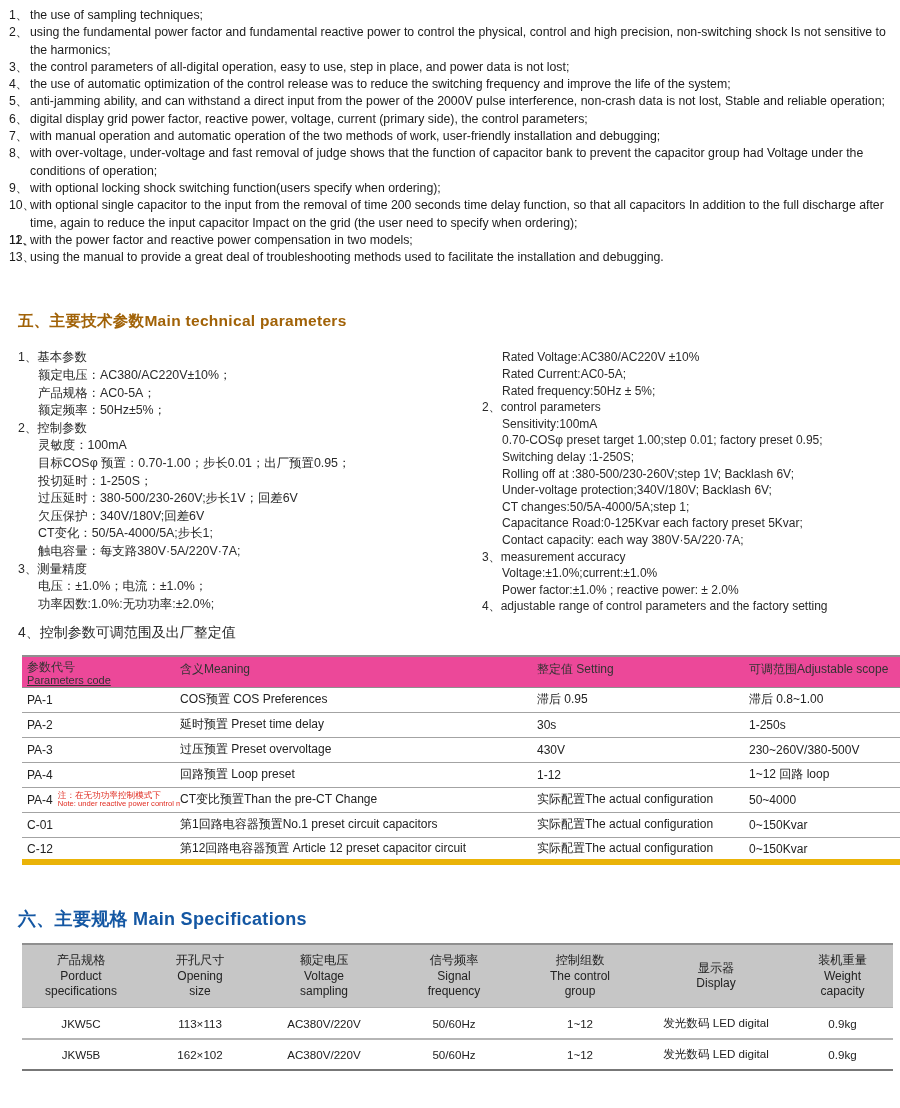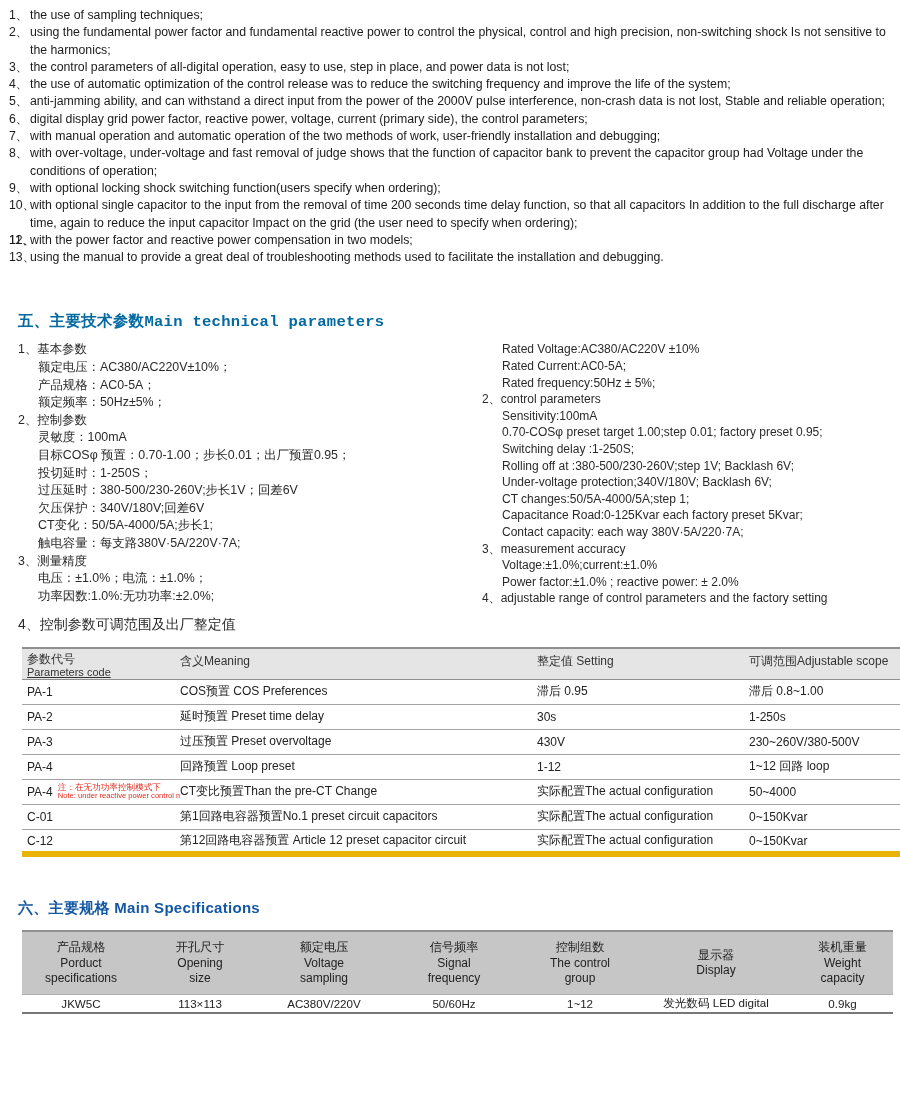--- a/index.html
+++ b/index.html
@@ -6,56 +6,56 @@
   body{width:900px;height:1108px;overflow:hidden;
        font-family:"Liberation Sans","DejaVu Sans",sans-serif;color:#1e1e1e;}
   .page{position:relative;width:900px;height:1108px;background:#ffffff;}
 
   
   .features{padding:7px 10px 0 0;}
   .fi{position:relative;padding-left:30px;font-size:12.3px;line-height:17.3px;color:#1b1b1b;}
   .fnum{position:absolute;left:9px;top:0;}
 
   
-  .sec-title{margin:45px 0 0 18px;font-size:15.5px;font-weight:bold;color:#0369a1;letter-spacing:.3px;font-family:Liberation Mono, monospace;}
-  .sec-title2{margin:42px 0 0 18px;font-size:15px;font-weight:bold;color:#1457a3;letter-spacing:.3px;}
-
-  
-  .cols{display:flex;margin-top:9px;}
+  .sec-title{margin:45px 0 0 18px;font-size:15.5px;font-weight:bold;color:#a16207;letter-spacing:.3px;}
+  .sec-title2{margin:42px 0 0 18px;font-size:18px;font-weight:bold;color:#1457a3;letter-spacing:.3px;}
+
+  
+  .cols{display:flex;margin-top:17px;}
   .pleft{width:482px;padding-left:18px;box-sizing:border-box;}
   .pright{flex:1;padding-right:2px;}
   .pl{white-space:nowrap;}
   .pleft .pl{font-size:12.4px;line-height:17.6px;color:#2a2a2a;}
   .pright .pl{font-size:12px;line-height:16.6px;color:#2a2a2a;}
   .pl.s{padding-left:20px;}
   .item4{margin:9px 0 0 18px;font-size:14px;color:#2a2a2a;}
 
   
   .t1{margin:13px 0 0 22px;border-collapse:collapse;width:878px;table-layout:fixed;}
   .t1 th,.t1 td{font-weight:normal;text-align:left;padding:0;white-space:nowrap;overflow:hidden;}
   .t1 th:first-child,.t1 td:first-child{padding-left:5px;}
-  .t1 thead th{background:#e5e5e5;vertical-align:top;padding-top:4px;font-size:12px;color:#333;
+  .t1 thead th{background:#ec4899;vertical-align:top;padding-top:4px;font-size:12px;color:#333;
                border-top:2px solid #8f8f8f;border-bottom:1px solid #8f8f8f;height:26px;}
   .hzh{font-size:12px;line-height:13px;}
   .hen{font-size:11px;line-height:12px;text-decoration:underline;}
   .t1 tbody tr{height:25px;}
   .t1 tbody td{border-bottom:1px solid #a3a3a3;font-size:12px;color:#222;vertical-align:middle;}
   .t1 tbody tr:last-child td{border-bottom:6px solid #eab308;}
   .notecell{display:flex;align-items:center;gap:5px;}
   .note{display:inline-block;}
   .nz{display:block;font-size:8.6px;line-height:9px;color:#e02c21;}
   .ne{display:block;font-size:7.6px;line-height:8.5px;color:#e02c21;}
 
   
   .t2{margin:12px 0 0 22px;border-collapse:collapse;width:871px;table-layout:fixed;}
   .t2 thead th{background:#c6c6c6;border-top:2px solid #8f8f8f;border-bottom:1px solid #b0b0b0;
                height:62px;font-weight:normal;color:#222;text-align:center;vertical-align:middle;padding:0 4px;}
   .hzh2{font-size:12.2px;line-height:15.5px;}
   .hen2{font-size:12px;line-height:15.5px;white-space:pre-line;}
-  .t2 tbody tr{height:18px;}
+  .t2 tbody tr{height:31px;}
   .t2 tbody td{text-align:center;font-size:11.6px;color:#222;border-bottom:2px solid #b5b5b5;white-space:nowrap;}
   .t2 tbody tr:last-child td{border-bottom:2px solid #777;}
 </style>
 </head>
 <body>
 
 <div class="page">
 
   <div class="features">
     <div class="fi"><span class="fnum">1、</span><span>the use of sampling techniques;</span></div>
@@ -240,16 +240,25 @@
     <tbody>
       <tr>
         <td>JKW5C</td>
         <td>113×113</td>
         <td>AC380V/220V</td>
         <td>50/60Hz</td>
         <td>1~12</td>
         <td>发光数码 LED digital</td>
         <td>0.9kg</td>
       </tr>
+      <tr>
+        <td>JKW5B</td>
+        <td>162×102</td>
+        <td>AC380V/220V</td>
+        <td>50/60Hz</td>
+        <td>1~12</td>
+        <td>发光数码 LED digital</td>
+        <td>0.9kg</td>
+      </tr>
     </tbody>
   </table>
 
 </div>
 
 </body></html>

